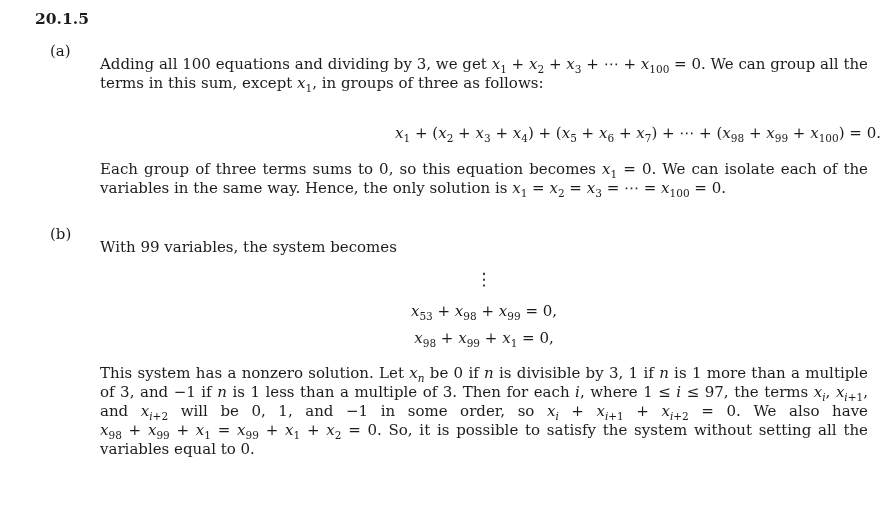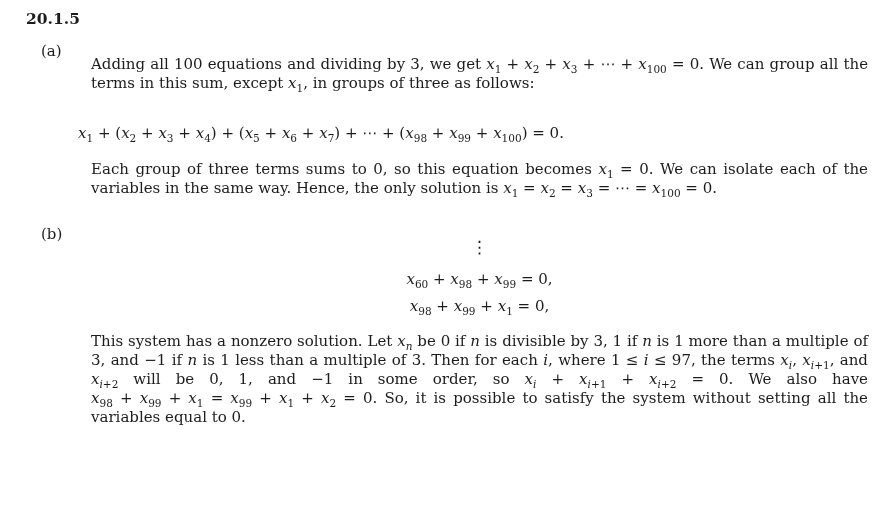--- a/index.html
+++ b/index.html
@@ -9,21 +9,21 @@
     background: #ffffff;
     font-family: "DejaVu Serif", "Liberation Serif", serif;
     color: #1c1c1c;
     font-size: 15px;
     overflow: hidden;
   }
   .page {
     box-sizing: border-box;
     width: 895px;
     height: 505px;
-    padding: 9px 14px 0 26px;
+    padding: 9px 14px 0 35px;
     overflow: hidden;
   }
   .heading {
     font-weight: bold;
     font-size: 15.5px;
     line-height: 19px;
   }
   .part {
     display: flex;
     margin-top: 14px;
@@ -33,21 +33,21 @@
     flex: 0 0 37px;
     line-height: 19px;
   }
   .part-body {
     flex: 1;
     text-align: justify;
     line-height: 19px;
   }
   .para { margin: 13px; }
   .display-math {
-    text-align: left;
+    text-align: right;
     margin: 31px 0 17px 0;
   }
   .eq-system { margin: 13px 0 16px 0; }
   .eq-line {
     text-align: center;
     margin: 8px 0;
   }
   .eq-line.vdots {
     margin: 13px 0;
     font-size: 17px;
@@ -72,22 +72,23 @@
         <div class="part-label">(a)</div>
         <div class="part-body">
           <p class="para">Adding all 100 equations and dividing by 3, we get <span class="math"><i>x</i><sub>1</sub> + <i>x</i><sub>2</sub> + <i>x</i><sub>3</sub> + ⋯ + <i>x</i><sub>100</sub> = 0</span>. We can group all the terms in this sum, except <span class="math"><i>x</i><sub>1</sub></span>, in groups of three as follows:</p>
           <div class="display-math"><i>x</i><sub>1</sub> + (<i>x</i><sub>2</sub> + <i>x</i><sub>3</sub> + <i>x</i><sub>4</sub>) + (<i>x</i><sub>5</sub> + <i>x</i><sub>6</sub> + <i>x</i><sub>7</sub>) + ⋯ + (<i>x</i><sub>98</sub> + <i>x</i><sub>99</sub> + <i>x</i><sub>100</sub>) = 0.</div>
           <p class="para">Each group of three terms sums to 0, so this equation becomes <span class="math"><i>x</i><sub>1</sub> = 0</span>. We can isolate each of the variables in the same way. Hence, the only solution is <span class="math"><i>x</i><sub>1</sub> = <i>x</i><sub>2</sub> = <i>x</i><sub>3</sub> = ⋯ = <i>x</i><sub>100</sub> = 0</span>.</p>
         </div>
       </div>
       <div class="part">
         <div class="part-label">(b)</div>
         <div class="part-body">
+          <p class="para">With 99 variables, the system becomes</p>
           <div class="eq-system">
             <div class="eq-line vdots">⋮</div>
-            <div class="eq-line"><i>x</i><sub>60</sub> + <i>x</i><sub>98</sub> + <i>x</i><sub>99</sub> = 0,</div>
+            <div class="eq-line"><i>x</i><sub>53</sub> + <i>x</i><sub>98</sub> + <i>x</i><sub>99</sub> = 0,</div>
             <div class="eq-line"><i>x</i><sub>98</sub> + <i>x</i><sub>99</sub> + <i>x</i><sub>1</sub> = 0,</div>
           </div>
           <p class="para">This system has a nonzero solution.  Let <span class="math"><i>x</i><sub><i>n</i></sub></span> be 0 if <span class="math"><i>n</i></span> is divisible by 3, 1 if <span class="math"><i>n</i></span> is 1 more than a multiple of 3, and −1 if <span class="math"><i>n</i></span> is 1 less than a multiple of 3.  Then for each <span class="math"><i>i</i></span>, where <span class="math">1 ≤ <i>i</i> ≤ 97</span>, the terms <span class="math"><i>x</i><sub><i>i</i></sub></span>, <span class="math"><i>x</i><sub><i>i</i>+1</sub></span>, and <span class="math"><i>x</i><sub><i>i</i>+2</sub></span> will be 0, 1, and −1 in some order, so <span class="math"><i>x</i><sub><i>i</i></sub> + <i>x</i><sub><i>i</i>+1</sub> + <i>x</i><sub><i>i</i>+2</sub> = 0</span>.  We also have <span class="math"><i>x</i><sub>98</sub> + <i>x</i><sub>99</sub> + <i>x</i><sub>1</sub> = <i>x</i><sub>99</sub> + <i>x</i><sub>1</sub> + <i>x</i><sub>2</sub> = 0</span>.  So, it is possible to satisfy the system without setting all the variables equal to 0.</p>
         </div>
       </div>
     </div>
 </div>
 
 </body></html>

